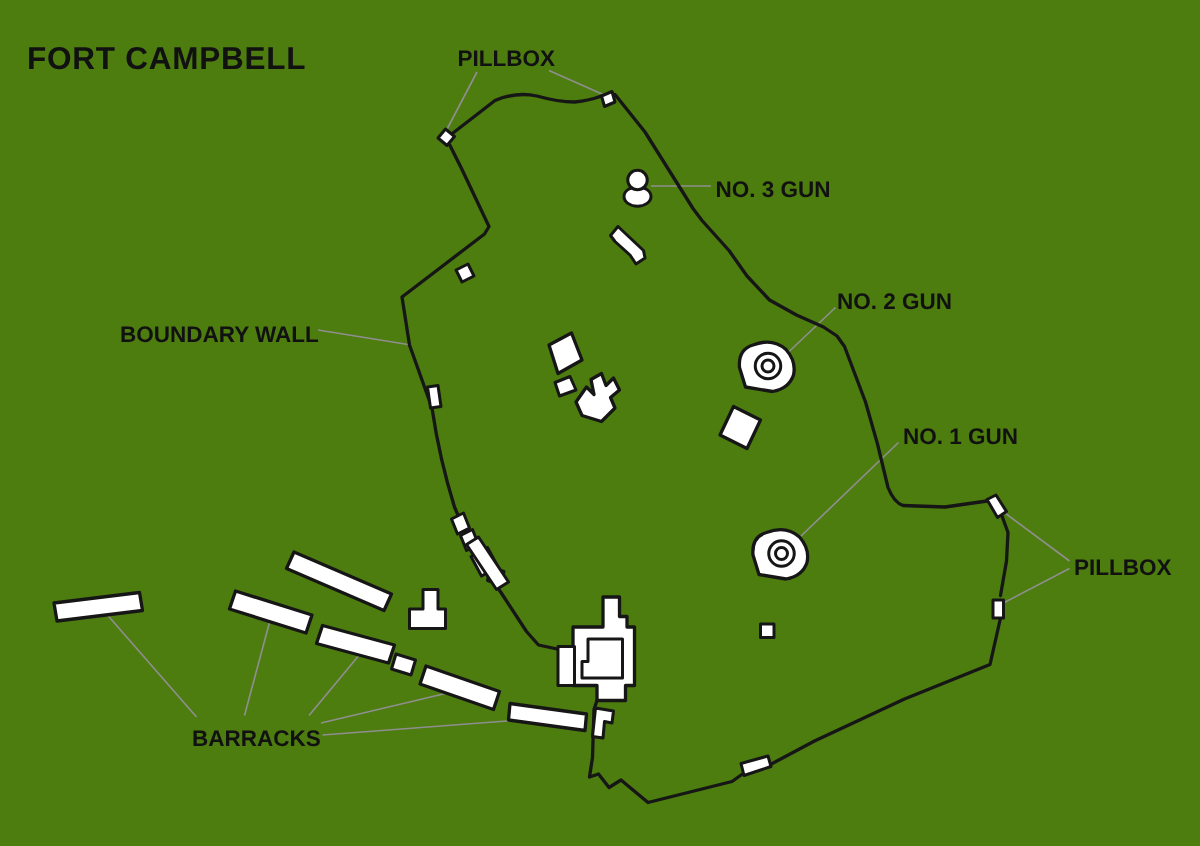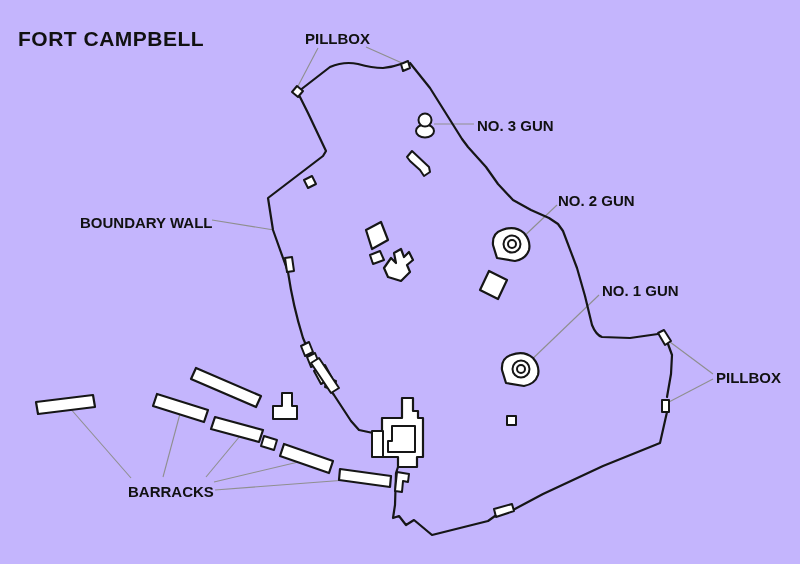--- a/index.html
+++ b/index.html
@@ -1,16 +1,16 @@
 <!DOCTYPE html>
 <html><head>
 <meta charset="utf-8">
 <style>
   html,body{margin:0;padding:0;background:#ffffff;}
-  .page{position:relative;width:800px;height:564px;background:#c4b5fd;overflow:hidden;
+  .page{position:relative;width:800px;height:564px;background:#4d7c0f;overflow:hidden;
         font-family:"Liberation Sans",sans-serif;}
   svg{display:block;}
   text{font-family:"Liberation Sans",sans-serif;font-weight:bold;fill:#111111;}
   .map-title{font-size:21px;letter-spacing:0.5px;}
   .map-label{font-size:15px;}
   .wall{fill:none;stroke:#161616;stroke-width:2.2;stroke-linejoin:round;stroke-linecap:round;}
   .bldg{fill:#ffffff;stroke:#161616;stroke-width:2.2;stroke-linejoin:round;}
   .bldg-thin{fill:#ffffff;stroke:#161616;stroke-width:2;stroke-linejoin:round;}
   .leader{fill:none;stroke:#8f8f8f;stroke-width:1.1;}
 </style>

